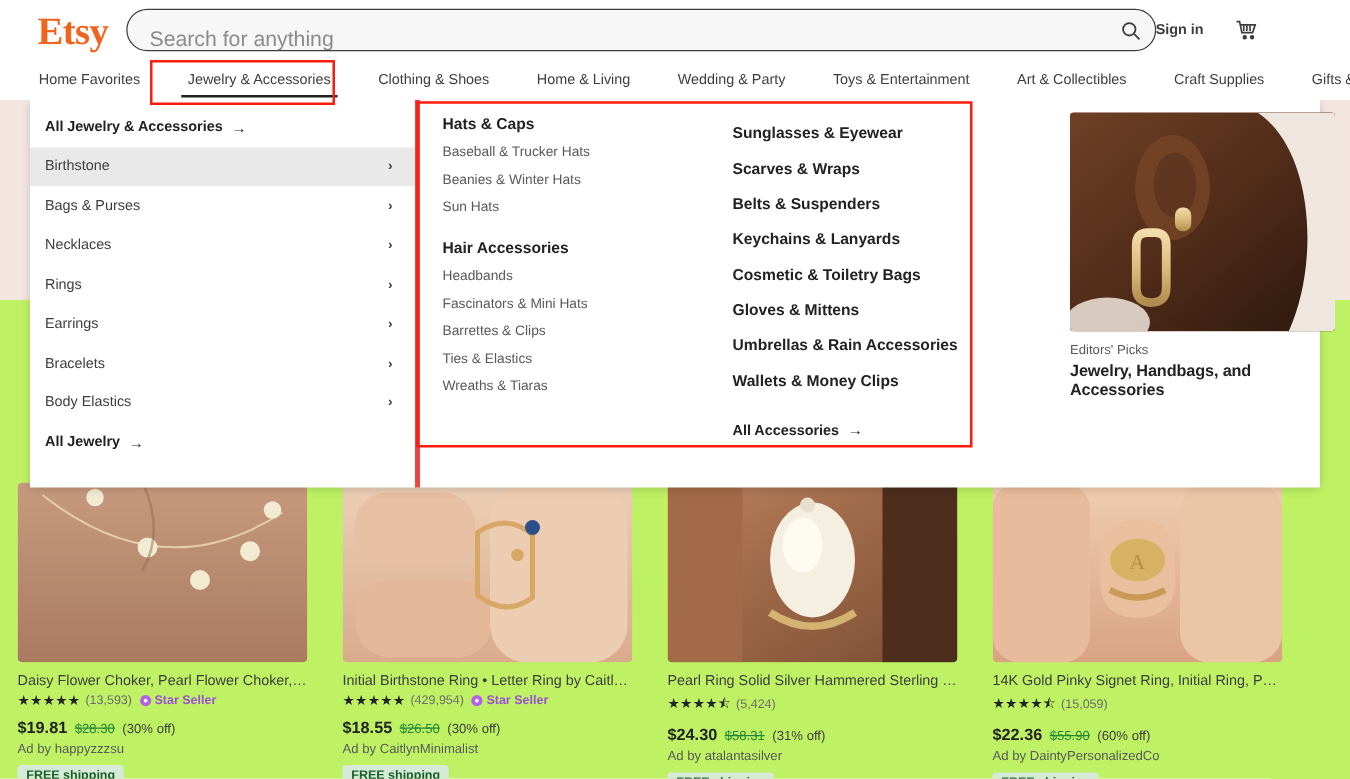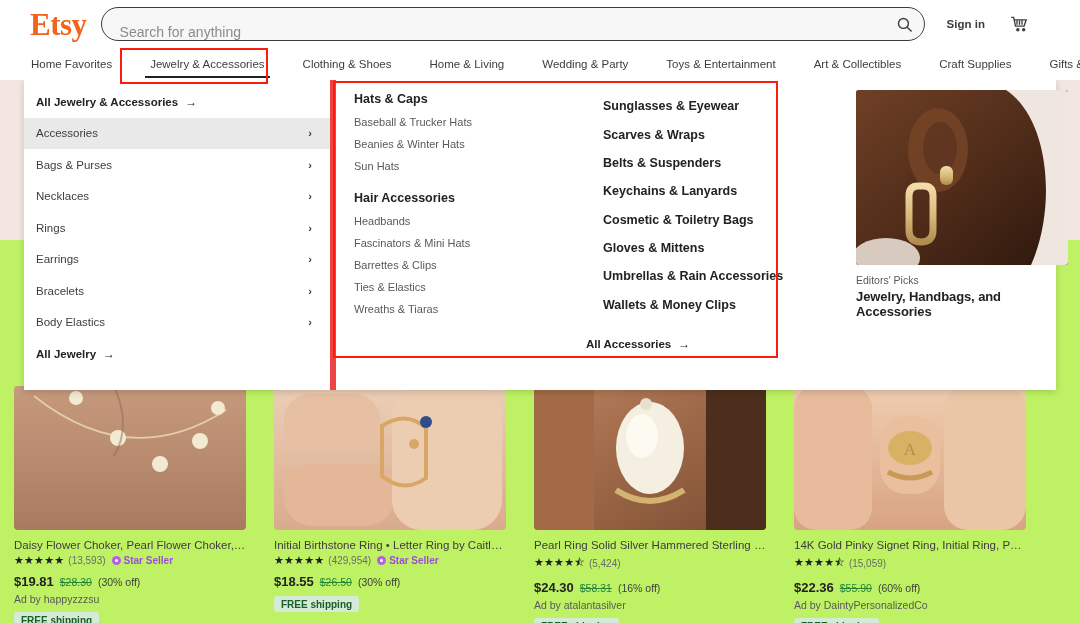--- a/index.html
+++ b/index.html
@@ -32,31 +32,31 @@
   .search-wrap {
     position: relative; margin-left: 14px;
     width: 824px; height: 34px;
   }
   .search-box {
     width: 100%; height: 34px;
     border: 1.5px solid #3d3d3d; border-radius: 18px;
     background: #f7f7f7;
     padding: 16px 44px 0 18px;
     font-family: "Liberation Sans", sans-serif;
-    font-size: 14px; color: #3d3d3d;
+    font-size: 17px; color: #3d3d3d;
     outline: none;
   }
   .search-box::placeholder { color: #8b8b8b; }
   .search-btn {
     position: absolute; right: 6px; top: 3px;
     width: 28px; height: 28px; border: none; background: transparent;
     cursor: pointer; display:flex; align-items:center; justify-content:center;
   }
   .signin {
-    margin-left: 22px; font-size: 11.5px; font-weight: 600; color: #3d3d3d;
+    font-size: 11.5px; font-weight: 600; color: #3d3d3d;
     white-space: nowrap; cursor: pointer;
   }
   .cart { margin-left: 24px; display:flex; align-items:center; cursor:pointer; }
 
   
   .nav {
     position: absolute; left: 0; top: 48px; width: 1080px; height: 32px;
     background: #fff; display: flex; align-items: flex-end; z-index: 30;
   }
   .nav-list { display: flex; align-items: center; height: 32px; }
@@ -71,21 +71,21 @@
     height: 2px; background: #222;
   }
 
   
   .mega {
     position: absolute; left: 24px; top: 80px; width: 1032px; height: 310px;
     background: #fff; box-shadow: 0 2px 7px rgba(0,0,0,.16);
     display: flex; z-index: 20;
   }
   .mega-left {
-    width: 312px; border-right: 6px solid #ef4444; padding-top: 6px;
+    width: 312px; border-right: 4px solid #ef4444; padding-top: 6px;
     flex: 0 0 312px;
   }
   .ml-row {
     height: 31.5px; display: flex; align-items: center; justify-content: space-between;
     padding: 0 18px 0 12px; font-size: 11.5px; color: #3d3d3d; cursor: pointer;
   }
   .ml-row.head { font-weight: 700; color: #222; }
   .ml-row.selected { background: #e9e9e9; }
   .chev { font-size: 11px; color: #3d3d3d; font-weight: 700; }
   .arrow { margin-left: 7px; font-size: 12px; }
@@ -97,21 +97,21 @@
     flex: 0 0 250px; padding: 12px 0 0 4px;
   }
   .col-head {
     font-size: 12.5px; font-weight: 700; color: #222; margin-bottom: 5px;
   }
   .col-link {
     font-size: 11px; color: #595959; line-height: 1; padding: 5.5px 0; cursor: pointer;
   }
   .rcol-link {
     font-size: 12.5px; font-weight: 700; color: #222;
-    padding: 7.2px 0; cursor: pointer; margin-left: 17px;
+    padding: 7.2px 0; cursor: pointer;
   }
   .rcol-all {
     font-size: 11.5px; font-weight: 700; color: #222; margin-top: 18px; cursor: pointer;
   }
   .col-gap { height: 14px; }
 
   .mega-promo { flex: 1; padding: 10px 24px 0 24px; }
   .promo-img {
     width: 212px; height: 175px; border-radius: 3px; overflow: hidden;
     position: relative; background: #7a4a30;
@@ -213,21 +213,21 @@
   </div>
 
   <div class="mega">
 
     <div class="mega-left">
         <div class="ml-row head">
           <span>All Jewelry &amp; Accessories</span>
           <span class="arrow" style="margin-right: auto;">→</span>
         </div>
         <div class="ml-row selected">
-          <span>Accessories</span>
+          <span>Birthstone</span>
           <span class="chev">›</span>
         </div>
         <div class="ml-row">
           <span>Bags &amp; Purses</span>
           <span class="chev">›</span>
         </div>
         <div class="ml-row">
           <span>Necklaces</span>
           <span class="chev">›</span>
         </div>
@@ -357,42 +357,42 @@
           <span class="stars">★★★★★</span>
           <span class="rcount">(429,954)</span>
           <span class="seller-badge">
             <span class="ss-dot"></span>
             <span class="ss-text">Star Seller</span>
           </span>
         </div><div class="price-row">
           <span class="price">$18.55</span>
           <span class="oldprice">$26.50</span>
           <span class="pctoff">(30% off)</span>
-        </div><div class="ship">FREE shipping</div></div>
+        </div><div class="adby">Ad by CaitlynMinimalist</div><div class="ship">FREE shipping</div></div>
       <div class="card"><div class="card-img"><svg class="ph" viewBox="0 0 232 144" preserveAspectRatio="none">
             <defs>
               <linearGradient id="p2" x1="0" y1="0" x2="1" y2="1">
                 <stop offset="0%" stop-color="#b9805c"></stop>
                 <stop offset="100%" stop-color="#7c4c31"></stop>
               </linearGradient>
             </defs>
             <rect width="232" height="144" fill="url(#p2)"></rect>
             <rect x="0" y="0" width="60" height="144" fill="#a36a48"></rect>
             <rect x="172" y="0" width="60" height="144" fill="#4d2e1d"></rect>
             <ellipse cx="116" cy="62" rx="34" ry="46" fill="#f5efe2"></ellipse>
             <ellipse cx="108" cy="50" rx="16" ry="22" fill="#fffdf6" opacity=".8"></ellipse>
             <path d="M82 104 q34 22 68 0" stroke="#d4b270" stroke-width="6" fill="none"></path>
             <circle cx="112" cy="18" r="6" fill="#e8e0cf"></circle>
           </svg></div><div class="card-title">Pearl Ring Solid Silver Hammered Sterling Silve...</div><div class="rating-row">
           <span class="stars">★★★★⯪</span>
           <span class="rcount">(5,424)</span>
         </div><div class="price-row">
           <span class="price">$24.30</span>
           <span class="oldprice">$58.31</span>
-          <span class="pctoff">(16% off)</span>
+          <span class="pctoff">(31% off)</span>
         </div><div class="adby">Ad by atalantasilver</div><div class="ship">FREE shipping</div></div>
       <div class="card"><div class="card-img"><svg class="ph" viewBox="0 0 232 144" preserveAspectRatio="none">
             <defs>
               <linearGradient id="p3" x1="0" y1="0" x2="0" y2="1">
                 <stop offset="0%" stop-color="#f0cdb0"></stop>
                 <stop offset="100%" stop-color="#d8a383"></stop>
               </linearGradient>
             </defs>
             <rect width="232" height="144" fill="url(#p3)"></rect>
             <rect x="0" y="0" width="78" height="144" rx="22" fill="#e7bb9b"></rect>

